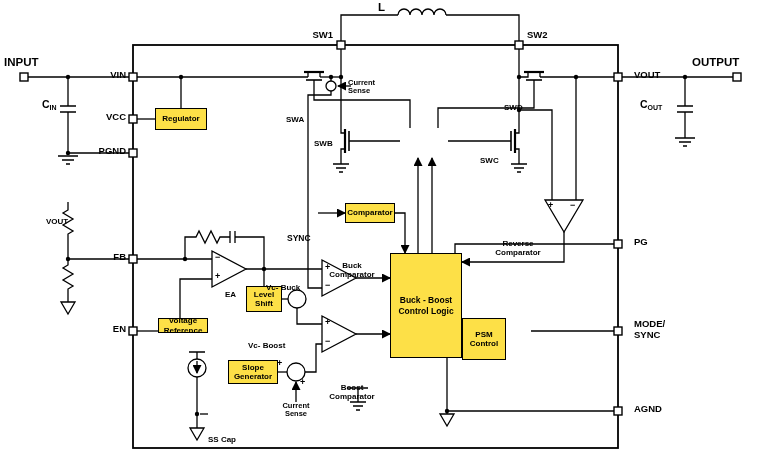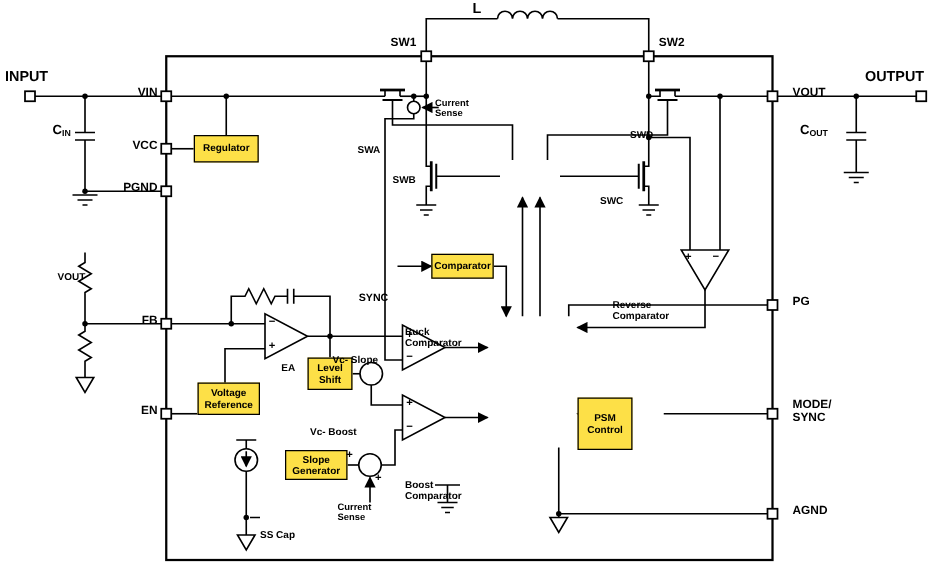--- a/index.html
+++ b/index.html
@@ -3,21 +3,21 @@
 <meta charset="utf-8">
 <style>
   html,body{margin:0;padding:0;background:#fff;}
   .canvas{position:relative;width:760px;height:462px;background:#fff;overflow:hidden;
           font-family:"Liberation Sans",sans-serif;color:#000;}
   .canvas svg{position:absolute;left:0;top:0;}
   .lbl{position:absolute;white-space:pre-line;line-height:1.12;font-size:9.5px;font-weight:bold;}
   .big{font-size:11.5px;font-weight:bold;}
   .sm{font-size:8px;font-weight:bold;margin-top:28px;}
   .xs{font-size:7.5px;font-weight:bold;}
-  .ctr{}
+  .ctr{text-align:center;}
   .rt{text-align:right;}
   .blk{position:absolute;border:1.4px solid #000;background:#fde047;display:flex;align-items:center;
        justify-content:center;text-align:center;font-weight:bold;font-size:8px;line-height:1.18;
        white-space:pre-line;box-sizing:border-box;}
   .mark{position:absolute;font-size:9px;font-weight:bold;line-height:1;}
 </style>
 </head>
 <body>
 
 <div class="canvas">
@@ -191,23 +191,25 @@
         <circle cx="185" cy="259" r="2.2"></circle>
     <circle cx="264" cy="269" r="2.2"></circle>
         <circle cx="519" cy="110" r="2.2"></circle>
     <circle cx="447" cy="411" r="2.2"></circle>
         <circle cx="197" cy="414" r="2.2"></circle>
   </g>
 </svg>
 
 <div class="blk" style="left:155px;top:108px;width:52px;height:22px">Regulator</div>
 <div class="blk" style="left:345px;top:203px;width:50px;height:20px">Comparator</div>
+<div class="blk" style="left:390px;top:253px;width:72px;height:105px;font-size:8.5px">Buck - Boost
+Control Logic</div>
 <div class="blk" style="left:462px;top:318px;width:44px;height:42px">PSM
 Control</div>
-<div class="blk" style="left:158px;top:306px;width:50px;height:26px">Voltage
+<div class="blk" style="left:158px;top:318px;width:50px;height:15px">Voltage
 Reference</div>
 <div class="blk" style="left:228px;top:360px;width:50px;height:24px">Slope
 Generator</div>
 <div class="blk" style="left:246px;top:286px;width:36px;height:26px">Level
 Shift</div>
 
 <div class="lbl big" style="left:4px;top:56px">INPUT</div>
 <div class="lbl big" style="left:692px;top:56px">OUTPUT</div>
 <div class="lbl rt" style="left:92px;top:70px;width:34px">VIN</div>
 <div class="lbl rt" style="left:92px;top:112px;width:34px">VCC</div>
@@ -219,39 +221,39 @@
 <div class="lbl" style="left:634px;top:70px">VOUT</div>
 <div class="lbl" style="left:634px;top:237px">PG</div>
 <div class="lbl" style="left:634px;top:319px">MODE/
 SYNC</div>
 <div class="lbl" style="left:634px;top:404px">AGND</div>
 
 <div class="lbl big" style="left:378px;top:1px">L</div>
 <div class="lbl" style="left:42px;top:99px"><span style="font-size:10.5px">C</span><span style="font-size:7px;vertical-align:-2px">IN</span></div>
 <div class="lbl" style="left:640px;top:99px"><span style="font-size:10.5px">C</span><span style="font-size:7px;vertical-align:-2px">OUT</span></div>
 <div class="lbl sm" style="left:46px;top:190px">VOUT</div>
-<div class="lbl sm" style="left:208px;top:396px">SS Cap</div>
+<div class="lbl sm" style="left:208px;top:408px">SS Cap</div>
 
 <div class="lbl sm" style="left:286px;top:88px">SWA</div>
 <div class="lbl sm" style="left:314px;top:112px">SWB</div>
 <div class="lbl sm" style="left:480px;top:129px">SWC</div>
 <div class="lbl sm" style="left:504px;top:76px">SWD</div>
 
 <div class="lbl sm" style="left:287px;top:206px;font-size:8.5px">SYNC</div>
 <div class="lbl xs" style="left:348px;top:79px;width:42px">Current
 Sense</div>
 <div class="lbl xs ctr" style="left:270px;top:402px;width:52px">Current
 Sense</div>
 <div class="lbl sm ctr" style="left:324px;top:234px;width:56px">Buck
 Comparator</div>
 <div class="lbl sm ctr" style="left:324px;top:356px;width:56px">Boost
 Comparator</div>
 <div class="lbl sm ctr" style="left:490px;top:212px;width:56px">Reverse
 Comparator</div>
-<div class="lbl sm" style="left:266px;top:256px">Vc- Slope</div>
+<div class="lbl sm" style="left:266px;top:256px">Vc- Buck</div>
 <div class="lbl sm" style="left:248px;top:314px">Vc- Boost</div>
 <div class="lbl sm" style="left:225px;top:263px">EA</div>
 
 <span class="mark" style="left:215px;top:253px">−</span>
 <span class="mark" style="left:215px;top:272px">+</span>
 <span class="mark" style="left:325px;top:263px">+</span>
 <span class="mark" style="left:325px;top:281px">−</span>
 <span class="mark" style="left:325px;top:318px">+</span>
 <span class="mark" style="left:325px;top:337px">−</span>
 <span class="mark" style="left:548px;top:201px">+</span>

